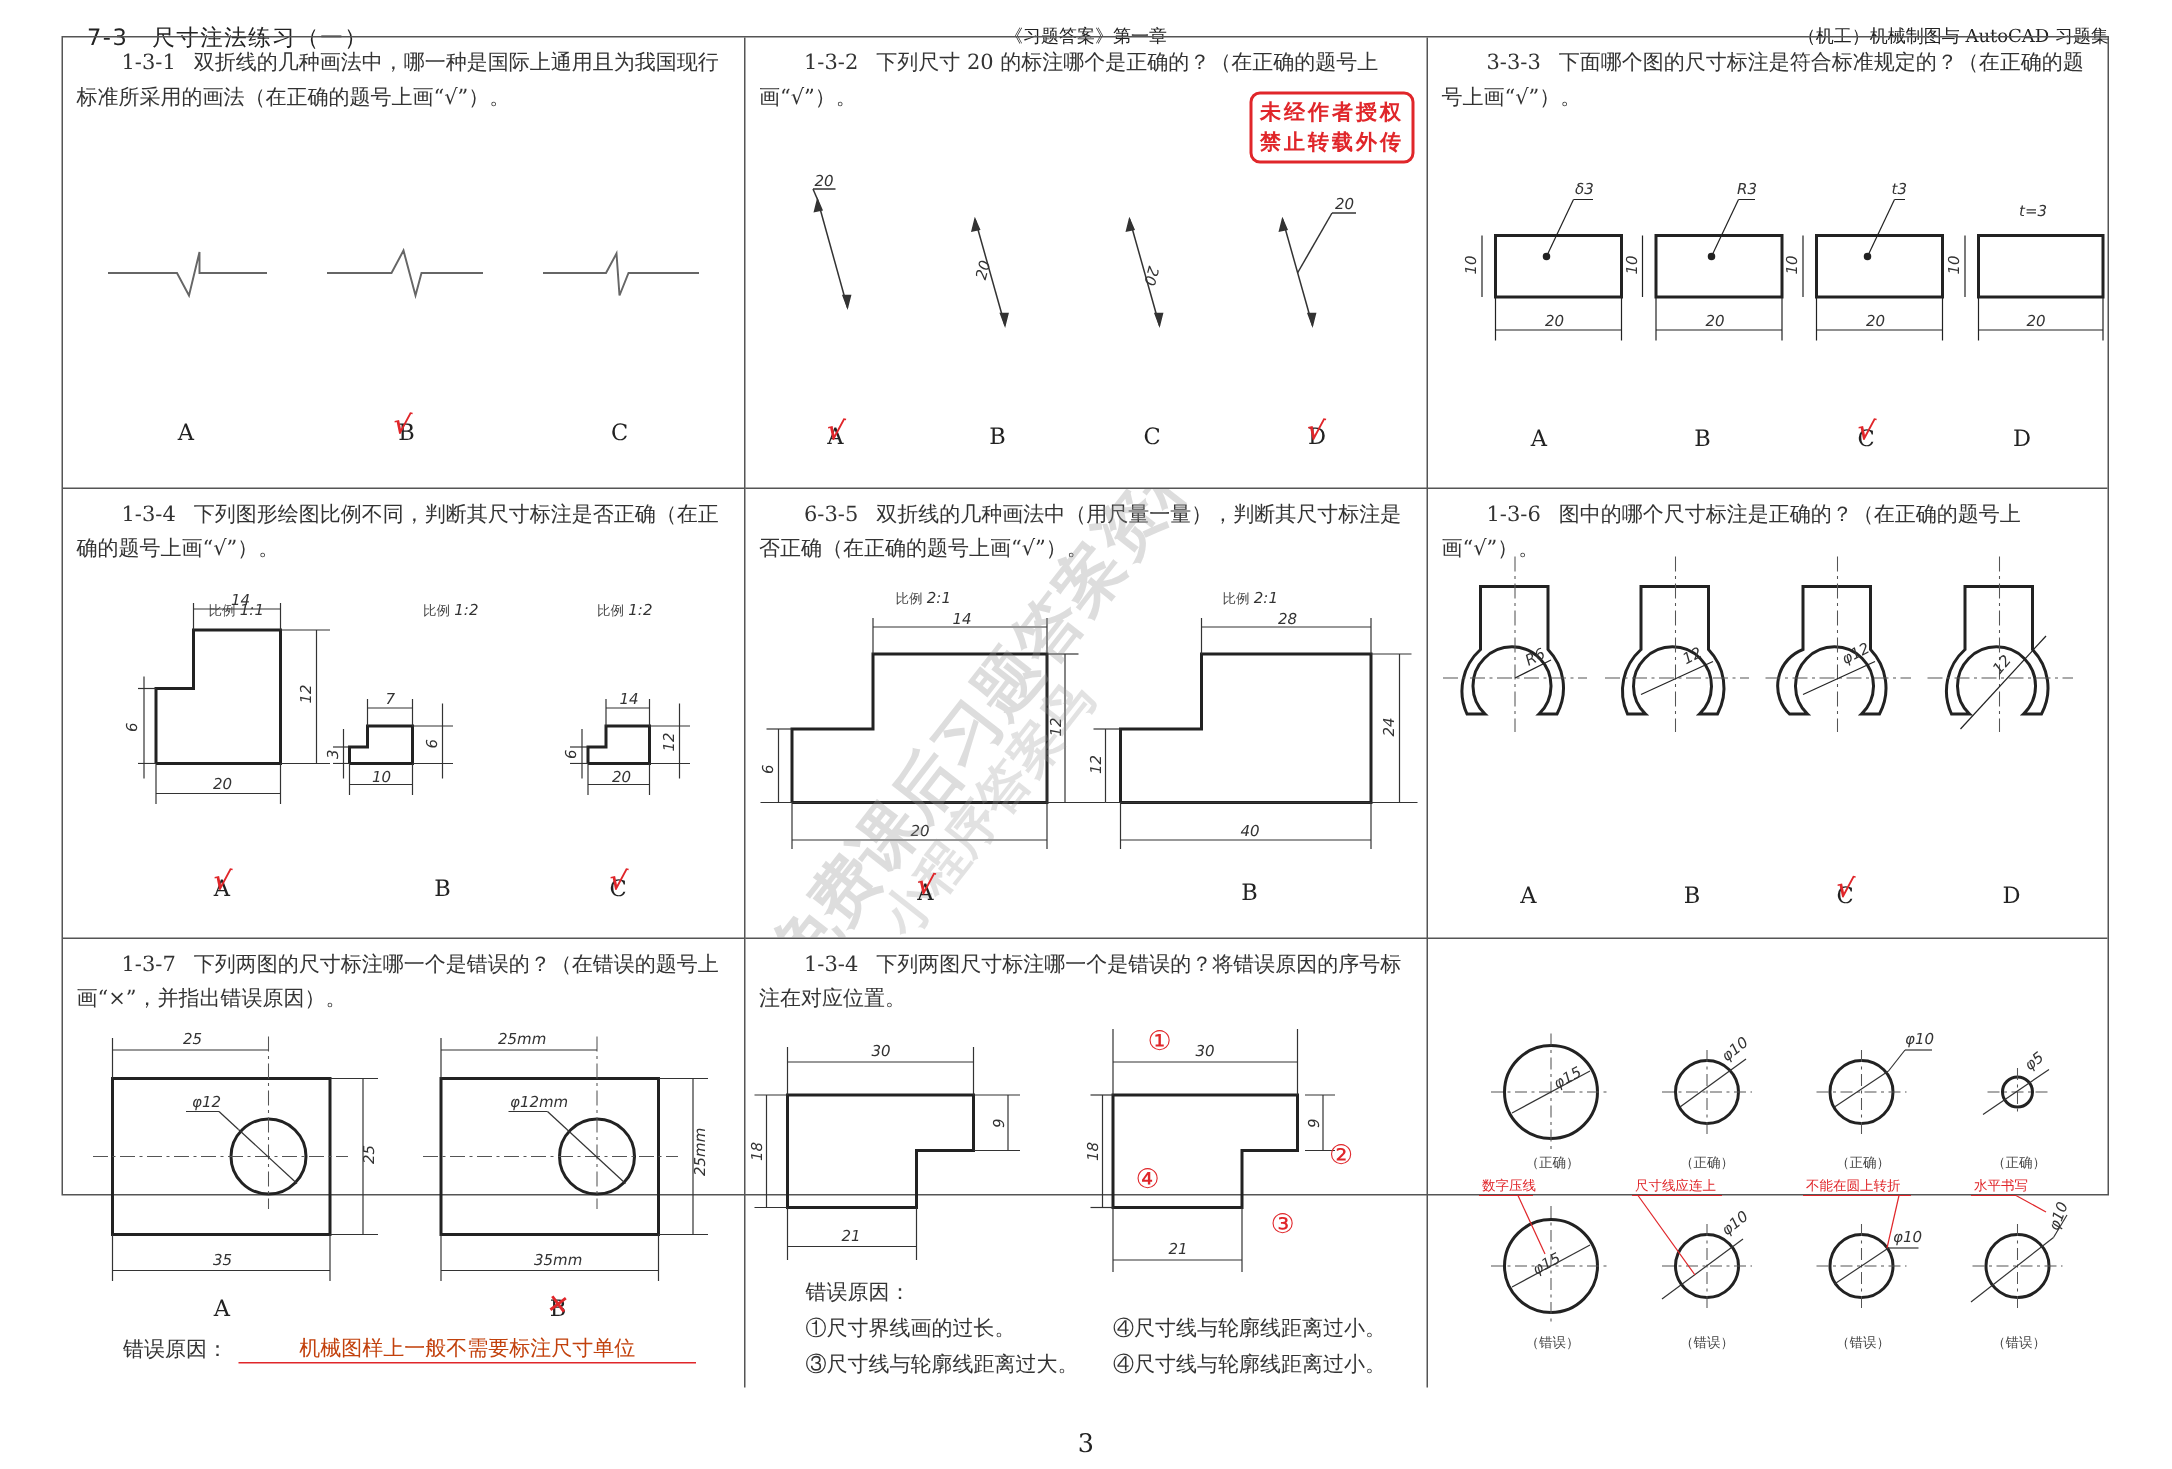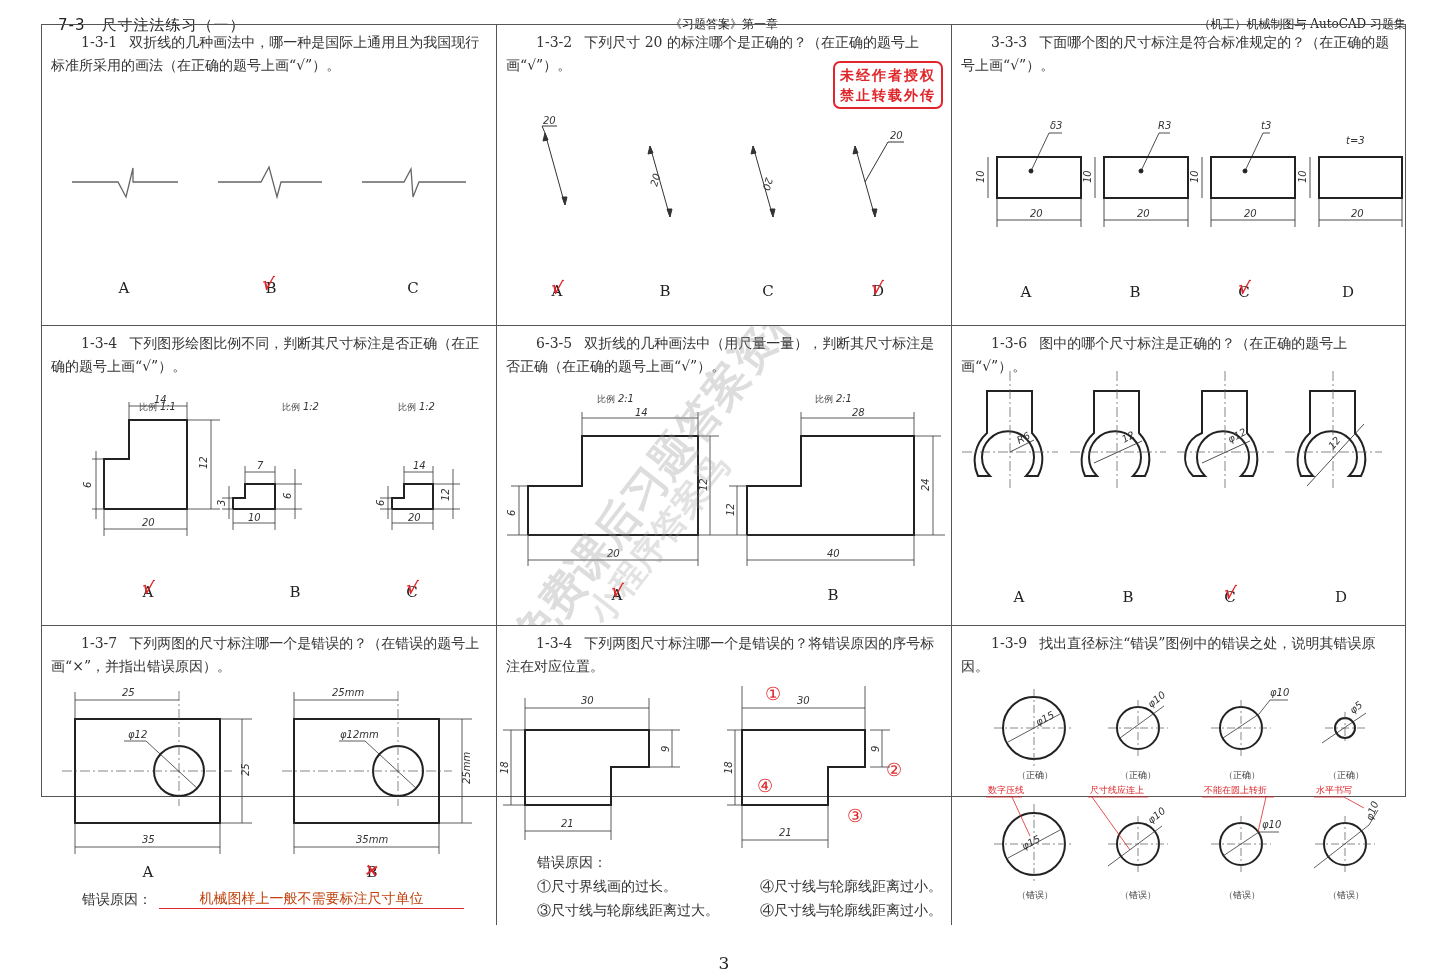--- a/index.html
+++ b/index.html
@@ -20,21 +20,21 @@
   svg { position:absolute; left:0; top:0; }
   .lbl { position:absolute; font-size:15px; color:#222; transform:translateX(-50%); }
   .mark { position:absolute; color:#e0262a; font-size:18px; font-weight:bold; transform:translateX(-50%) rotate(8deg); }
   .stamp { position:absolute; right:8px; top:36px; border:2px solid #e0262a; border-radius:7px;
            color:#e0262a; font-family:"DejaVu Sans","Liberation Sans",sans-serif; font-size:14px;
            font-weight:bold; line-height:20px; padding:2px 5px; letter-spacing:2px; background:#fff; }
   .reason { position:absolute; font-size:14px; color:#333; }
   .reason-red { position:absolute; color:#c2410c; font-size:14px; border-bottom:1px solid #e0262a;
                 text-align:center; font-family:"DejaVu Sans","Liberation Sans",sans-serif; }
   .err-list { position:absolute; left:40px; top:224px; font-size:14px; line-height:24px; color:#333; }
-  .err-row { display:flex; gap:18px; }
+  .err-row { display:flex; }
   .err-row span { width:205px; white-space:nowrap; }
   .pagenum { position:absolute; top:953px; left:0; width:1448px; text-align:center; font-size:17px; }
   .watermark { position:absolute; left:520px; top:200px; width:480px; height:60px; transform:rotate(-52deg);
                transform-origin:center; font-family:"DejaVu Sans","Liberation Sans",sans-serif; font-size:44px;
                font-weight:bold; color:rgba(150,150,150,0.32); white-space:nowrap; pointer-events:none;
                left:420px; top:440px; }
   .watermark2 { position:absolute; font-family:"DejaVu Sans","Liberation Sans",sans-serif; font-size:34px;
                 font-weight:bold; color:rgba(150,150,150,0.28); white-space:nowrap; transform:rotate(-52deg);
                 left:540px; top:470px; pointer-events:none; }
   .it { font-family:"DejaVu Sans","Liberation Sans",sans-serif; font-style:italic; font-size:10px; fill:#333; }
@@ -444,21 +444,20 @@
           <span>④尺寸线与轮廓线距离过小。</span>
         </div>
       <div class="err-row">
           <span>③尺寸线与轮廓线距离过大。</span>
           <span>④尺寸线与轮廓线距离过小。</span>
         </div>
     </div>
   </div>
 
   <div class="cell c3 r3">
-    <div class="q"><span class="num">1-3-9</span><span>找出直径标注“错误”图例中的错误之处，说明其错误原因。</span></div>
     <svg width="453" height="300">
       <g stroke="#222" stroke-width="2" fill="none">
         <circle cx="82" cy="102" r="31"></circle>
           <circle cx="186" cy="102" r="21"></circle>
           <circle cx="289" cy="102" r="21"></circle>
           <circle cx="393" cy="102" r="10"></circle>
         <circle cx="82" cy="218" r="31"></circle>
           <circle cx="186" cy="218" r="21"></circle>
           <circle cx="289" cy="218" r="21"></circle>
           <circle cx="393" cy="218" r="21"></circle>

